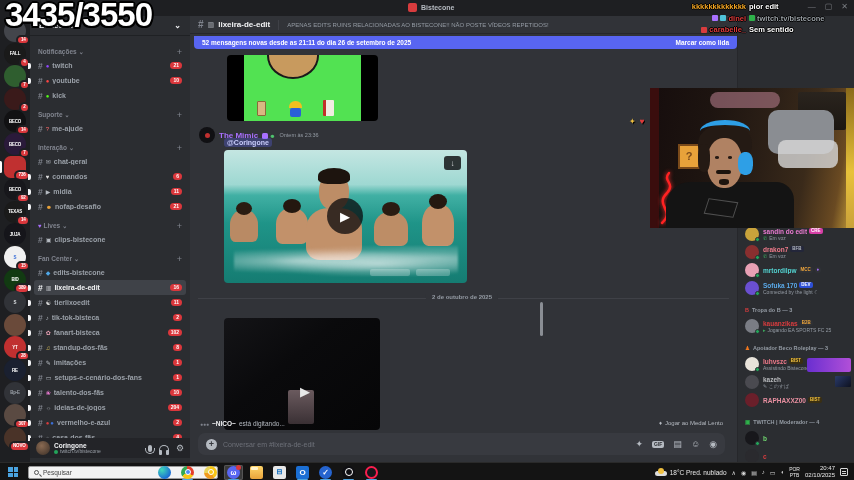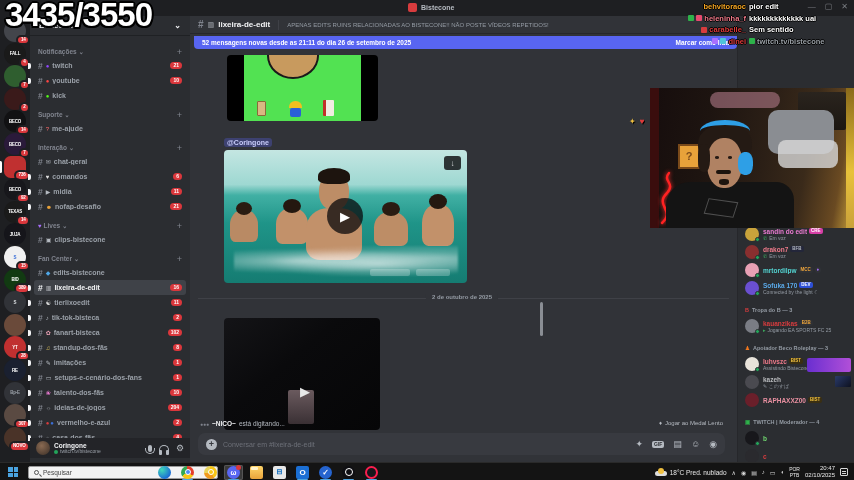--- a/index.html
+++ b/index.html
@@ -405,20 +405,28 @@
 
     <div class="vid" style="left:37px;top:39px;width:151px;height:66px;background:#000">
       <div class="abs" style="left:17px;top:0;width:117px;height:66px;background:#52e252"></div>
       <div class="abs" style="left:40px;top:-22px;width:52px;height:46px;background:#c89a5e;border:2px solid #1a1a1a;border-radius:50%"></div>
       <div class="abs" style="left:30px;top:46px;width:9px;height:15px;background:#d8b882;border:1px solid #8a6a3a;border-radius:1px"></div>
       <div class="abs" style="left:62px;top:46px;width:13px;height:7px;background:#f0c020;border-radius:6px 6px 0 0"></div>
       <div class="abs" style="left:63px;top:53px;width:11px;height:9px;background:#2a5fd8;border-radius:2px"></div>
       <div class="abs" style="left:96px;top:45px;width:11px;height:16px;background:linear-gradient(#f0ece2 60%,#f0ece2);border-left:3px solid #c03028;border-radius:1px"></div>
     </div>
 
+    <div class="msgHead" style="left:9px;top:110px">
+      <span class="msgAvatar" style="background:#101013">
+          <span style="width:5px;height:5px;border-radius:50%;background:#c03030;display:inline-block"></span>
+        </span>
+      <span class="msgAuthor" style="color:#a970ff">The Mimic</span>
+      <span id="m1badges"><span class="bsq" style="background: rgb(169, 112, 255);"></span><span class="bglyph" style="color: rgb(79, 196, 111); margin-left: 1px;">☻</span></span>
+      <span class="msgTime">Ontem às 23:36</span>
+    </div>
     <span class="mention" style="left:34px;top:122px">@Coringone</span>
 
     <div class="vid" style="left:34px;top:134px;width:243px;height:133px;background:linear-gradient(#c4e6e2 0%,#9ed8d2 26%,#41b0a4 34%,#1f9488 55%,#157c72 100%)">
       <div class="abs" style="left:6px;top:60px;width:28px;height:32px;background:#b98a64;border-radius:45% 45% 20% 20%"></div>
       <div class="abs" style="left:12px;top:52px;width:16px;height:13px;background:#2a1c12;border-radius:50%"></div>
       <div class="abs" style="left:52px;top:58px;width:32px;height:36px;background:#c2916a;border-radius:45% 45% 20% 20%"></div>
       <div class="abs" style="left:59px;top:49px;width:18px;height:14px;background:#241810;border-radius:50%"></div>
       <div class="abs" style="left:150px;top:62px;width:34px;height:34px;background:#bd8d66;border-radius:45% 45% 20% 20%"></div>
       <div class="abs" style="left:158px;top:52px;width:18px;height:14px;background:#2a1c12;border-radius:50%"></div>
       <div class="abs" style="left:198px;top:54px;width:32px;height:42px;background:#c2916a;border-radius:45% 45% 20% 20%"></div>
@@ -627,54 +635,44 @@
     <div class="camShape" style="left:78px;top:68px;width:4px;height:2.5px;background:#241a14;border-radius:50%"></div>
     <div class="camShape" style="left:66px;top:82px;width:15px;height:4px;background:#1d140e;border-radius:2px"></div>
     <div class="camShape" style="left:69px;top:91px;width:10px;height:6px;background:#1d140e;border-radius:40%"></div>
     <div class="camShape" style="left:56px;top:112px;width:30px;height:16px;border:1px solid rgba(255,255,255,.25);transform:rotate(8deg) skewX(-10deg)"></div>
     <div class="camShape" style="right:0;top:0;width:8px;height:140px;background:linear-gradient(#8a6a1a,#e8c23a 60%,#caa23a)"></div>
   </div>
 
   <div id="ovchat">
       <div class="ovrow">
         <div class="ovname">
-          <span style="color: rgb(245, 166, 35);">behvitoraoc</span>
+          <span style="color: rgb(245, 166, 35);">kkkkkkkkkkkkk</span>
         </div>
         <div class="ovmsg">
           <span style="color: rgb(255, 255, 255);">pior edit</span>
-        </div>
-      </div>
-      <div class="ovrow">
-        <div class="ovname">
-          <span class="ovbadge" style="background: rgb(46, 178, 74);"></span>
-          <span class="ovbadge" style="background: rgb(232, 74, 111);"></span>
-          <span style="color: rgb(240, 122, 138);">heleninha_f</span>
-        </div>
-        <div class="ovmsg">
-          <span style="color: rgb(255, 255, 255);">kkkkkkkkkkkkk uai</span>
-        </div>
-      </div>
-      <div class="ovrow">
-        <div class="ovname">
-          <span class="ovbadge" style="background: rgb(216, 60, 62);"></span>
-          <span style="color: rgb(224, 59, 59);">carabelle_</span>
-        </div>
-        <div class="ovmsg">
-          <span style="color: rgb(255, 255, 255);">Sem sentido</span>
         </div>
       </div>
       <div class="ovrow">
         <div class="ovname">
           <span class="ovbadge" style="background: rgb(169, 112, 255);"></span>
           <span class="ovbadge" style="background: rgb(79, 195, 217);"></span>
           <span style="color: rgb(224, 59, 59);">dinei</span>
         </div>
         <div class="ovmsg">
           <span class="ovbadge" style="background: rgb(46, 178, 74);"></span>
           <span style="color: rgb(154, 160, 166);">twitch.tv/bistecone</span>
+        </div>
+      </div>
+      <div class="ovrow">
+        <div class="ovname">
+          <span class="ovbadge" style="background: rgb(216, 60, 62);"></span>
+          <span style="color: rgb(224, 59, 59);">carabelle_</span>
+        </div>
+        <div class="ovmsg">
+          <span style="color: rgb(255, 255, 255);">Sem sentido</span>
         </div>
       </div>
     </div>
   <div id="emotes">
       <span style="color: rgb(240, 192, 64);">✦</span>
       <span style="color: rgb(224, 59, 59);">♥</span>
     </div>
 
   <div id="counter">3435/3550</div>
 

